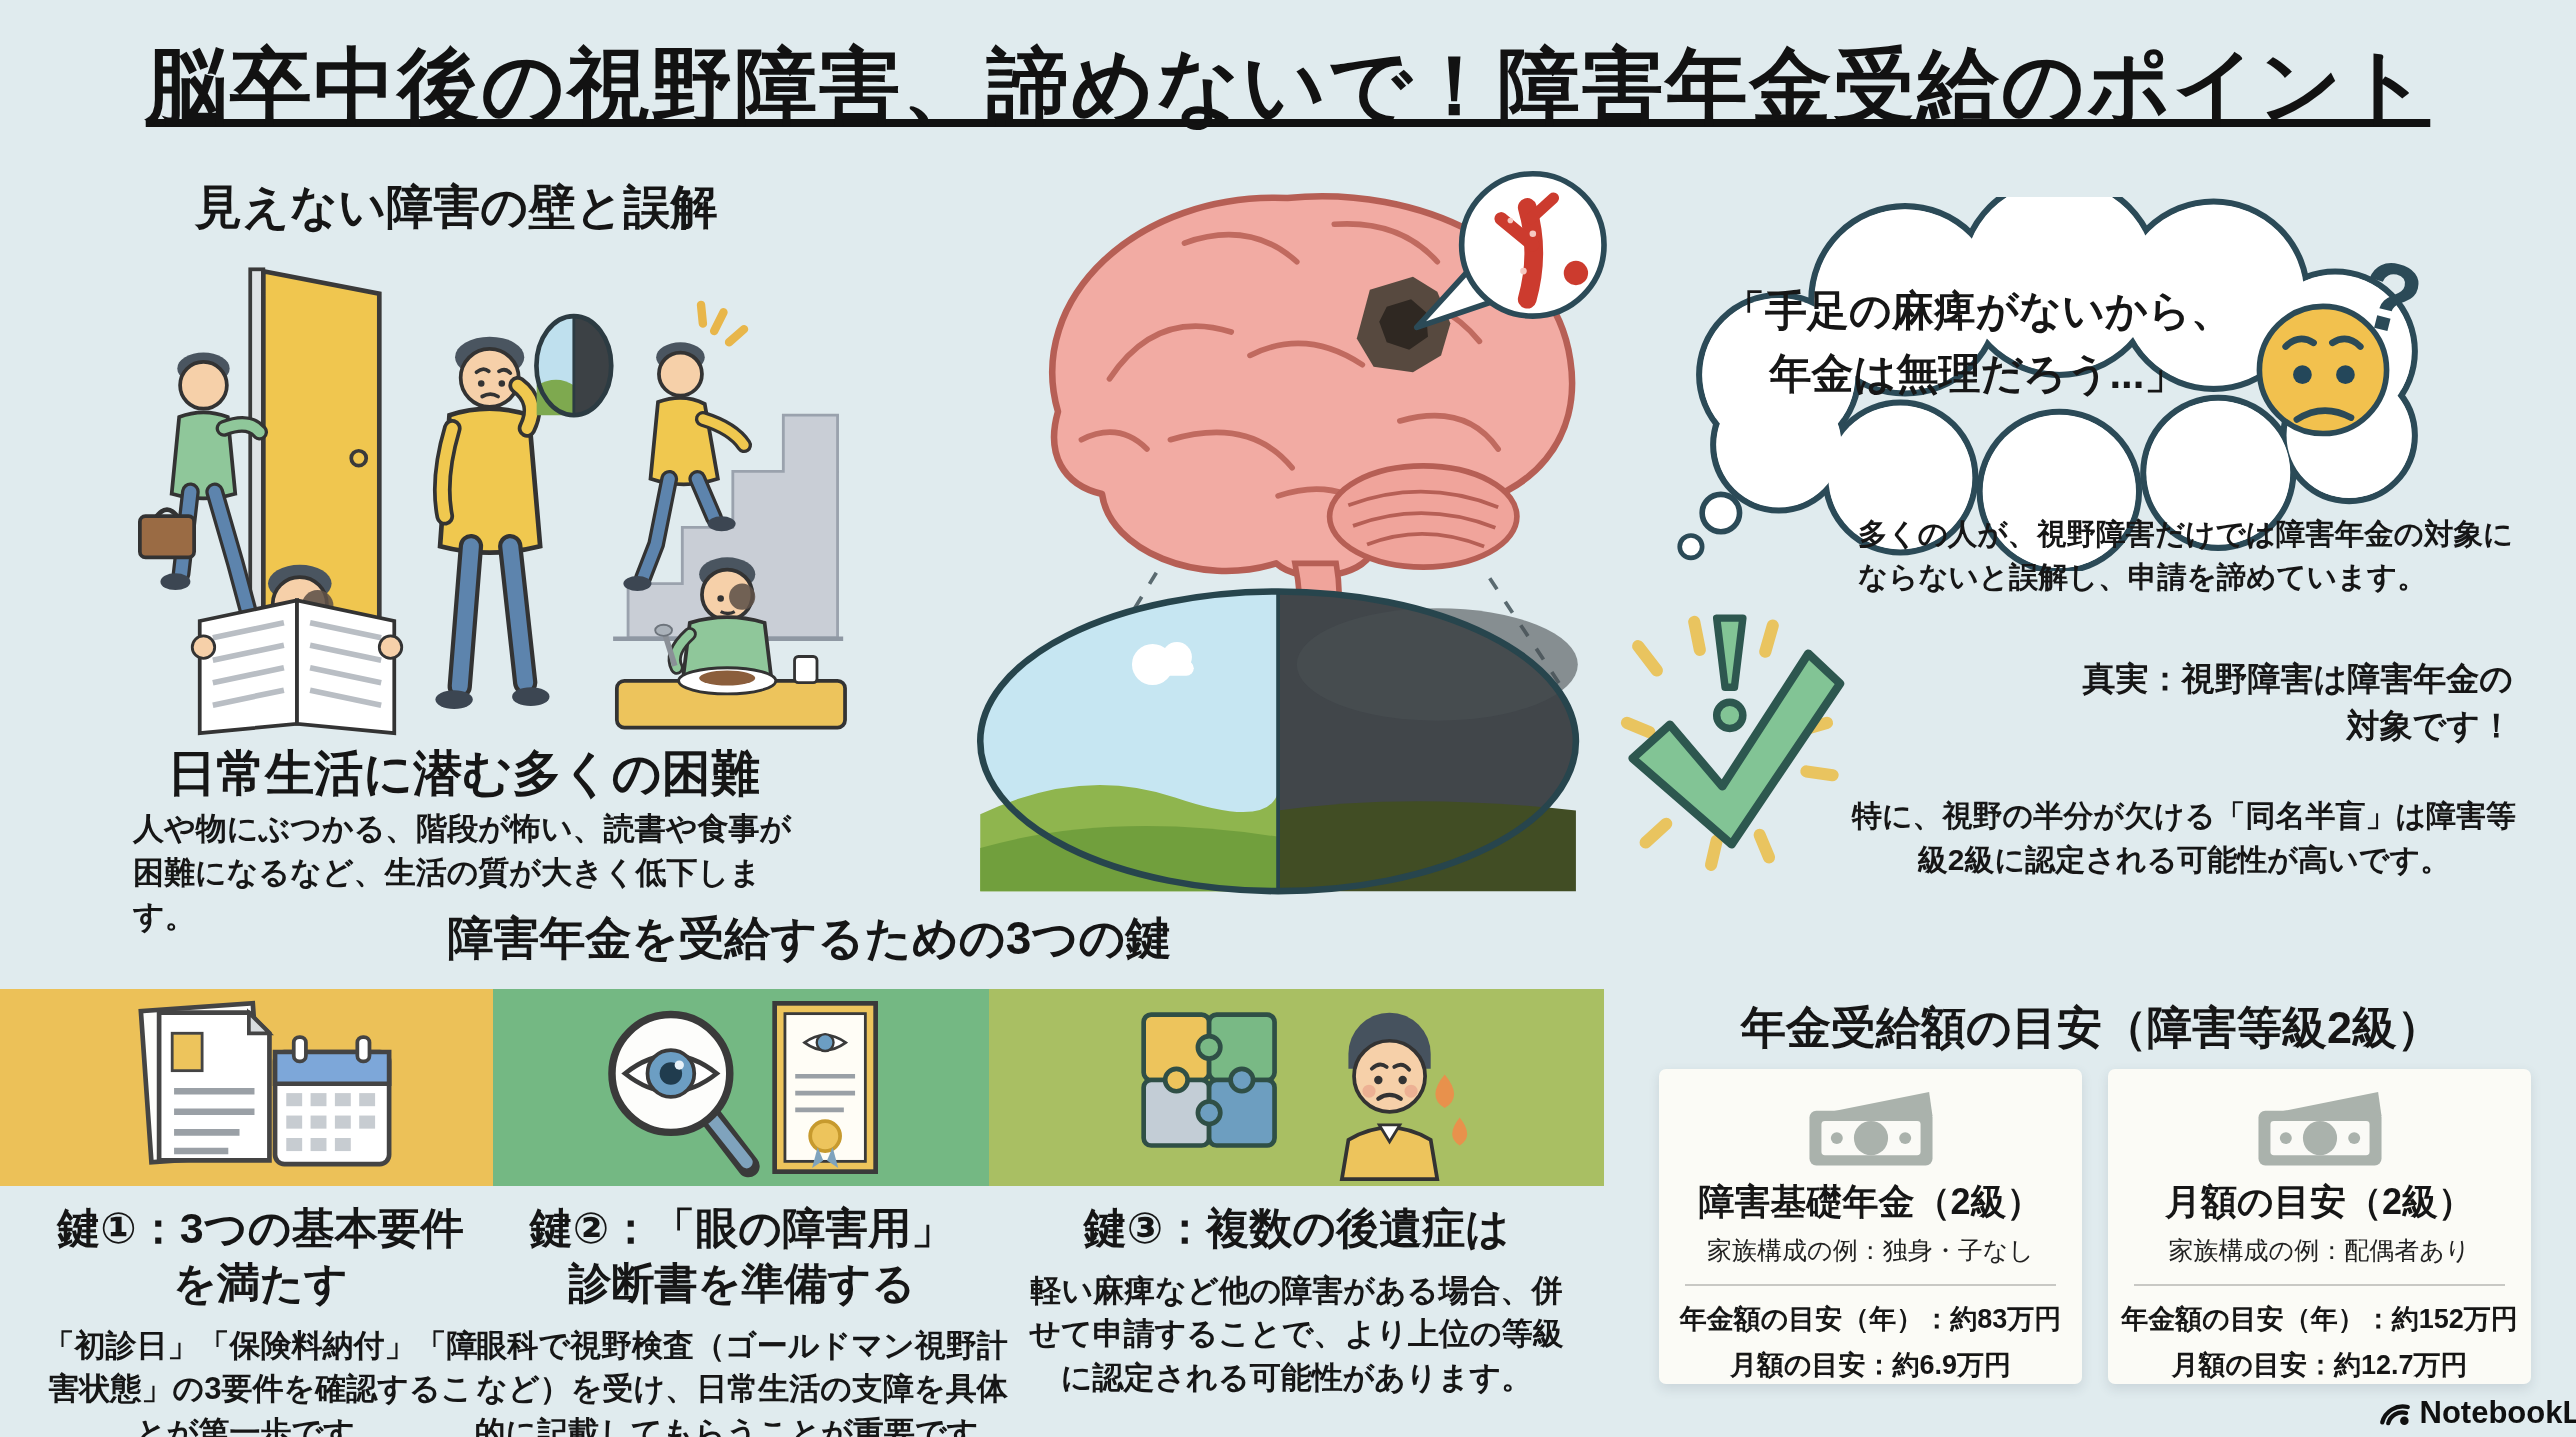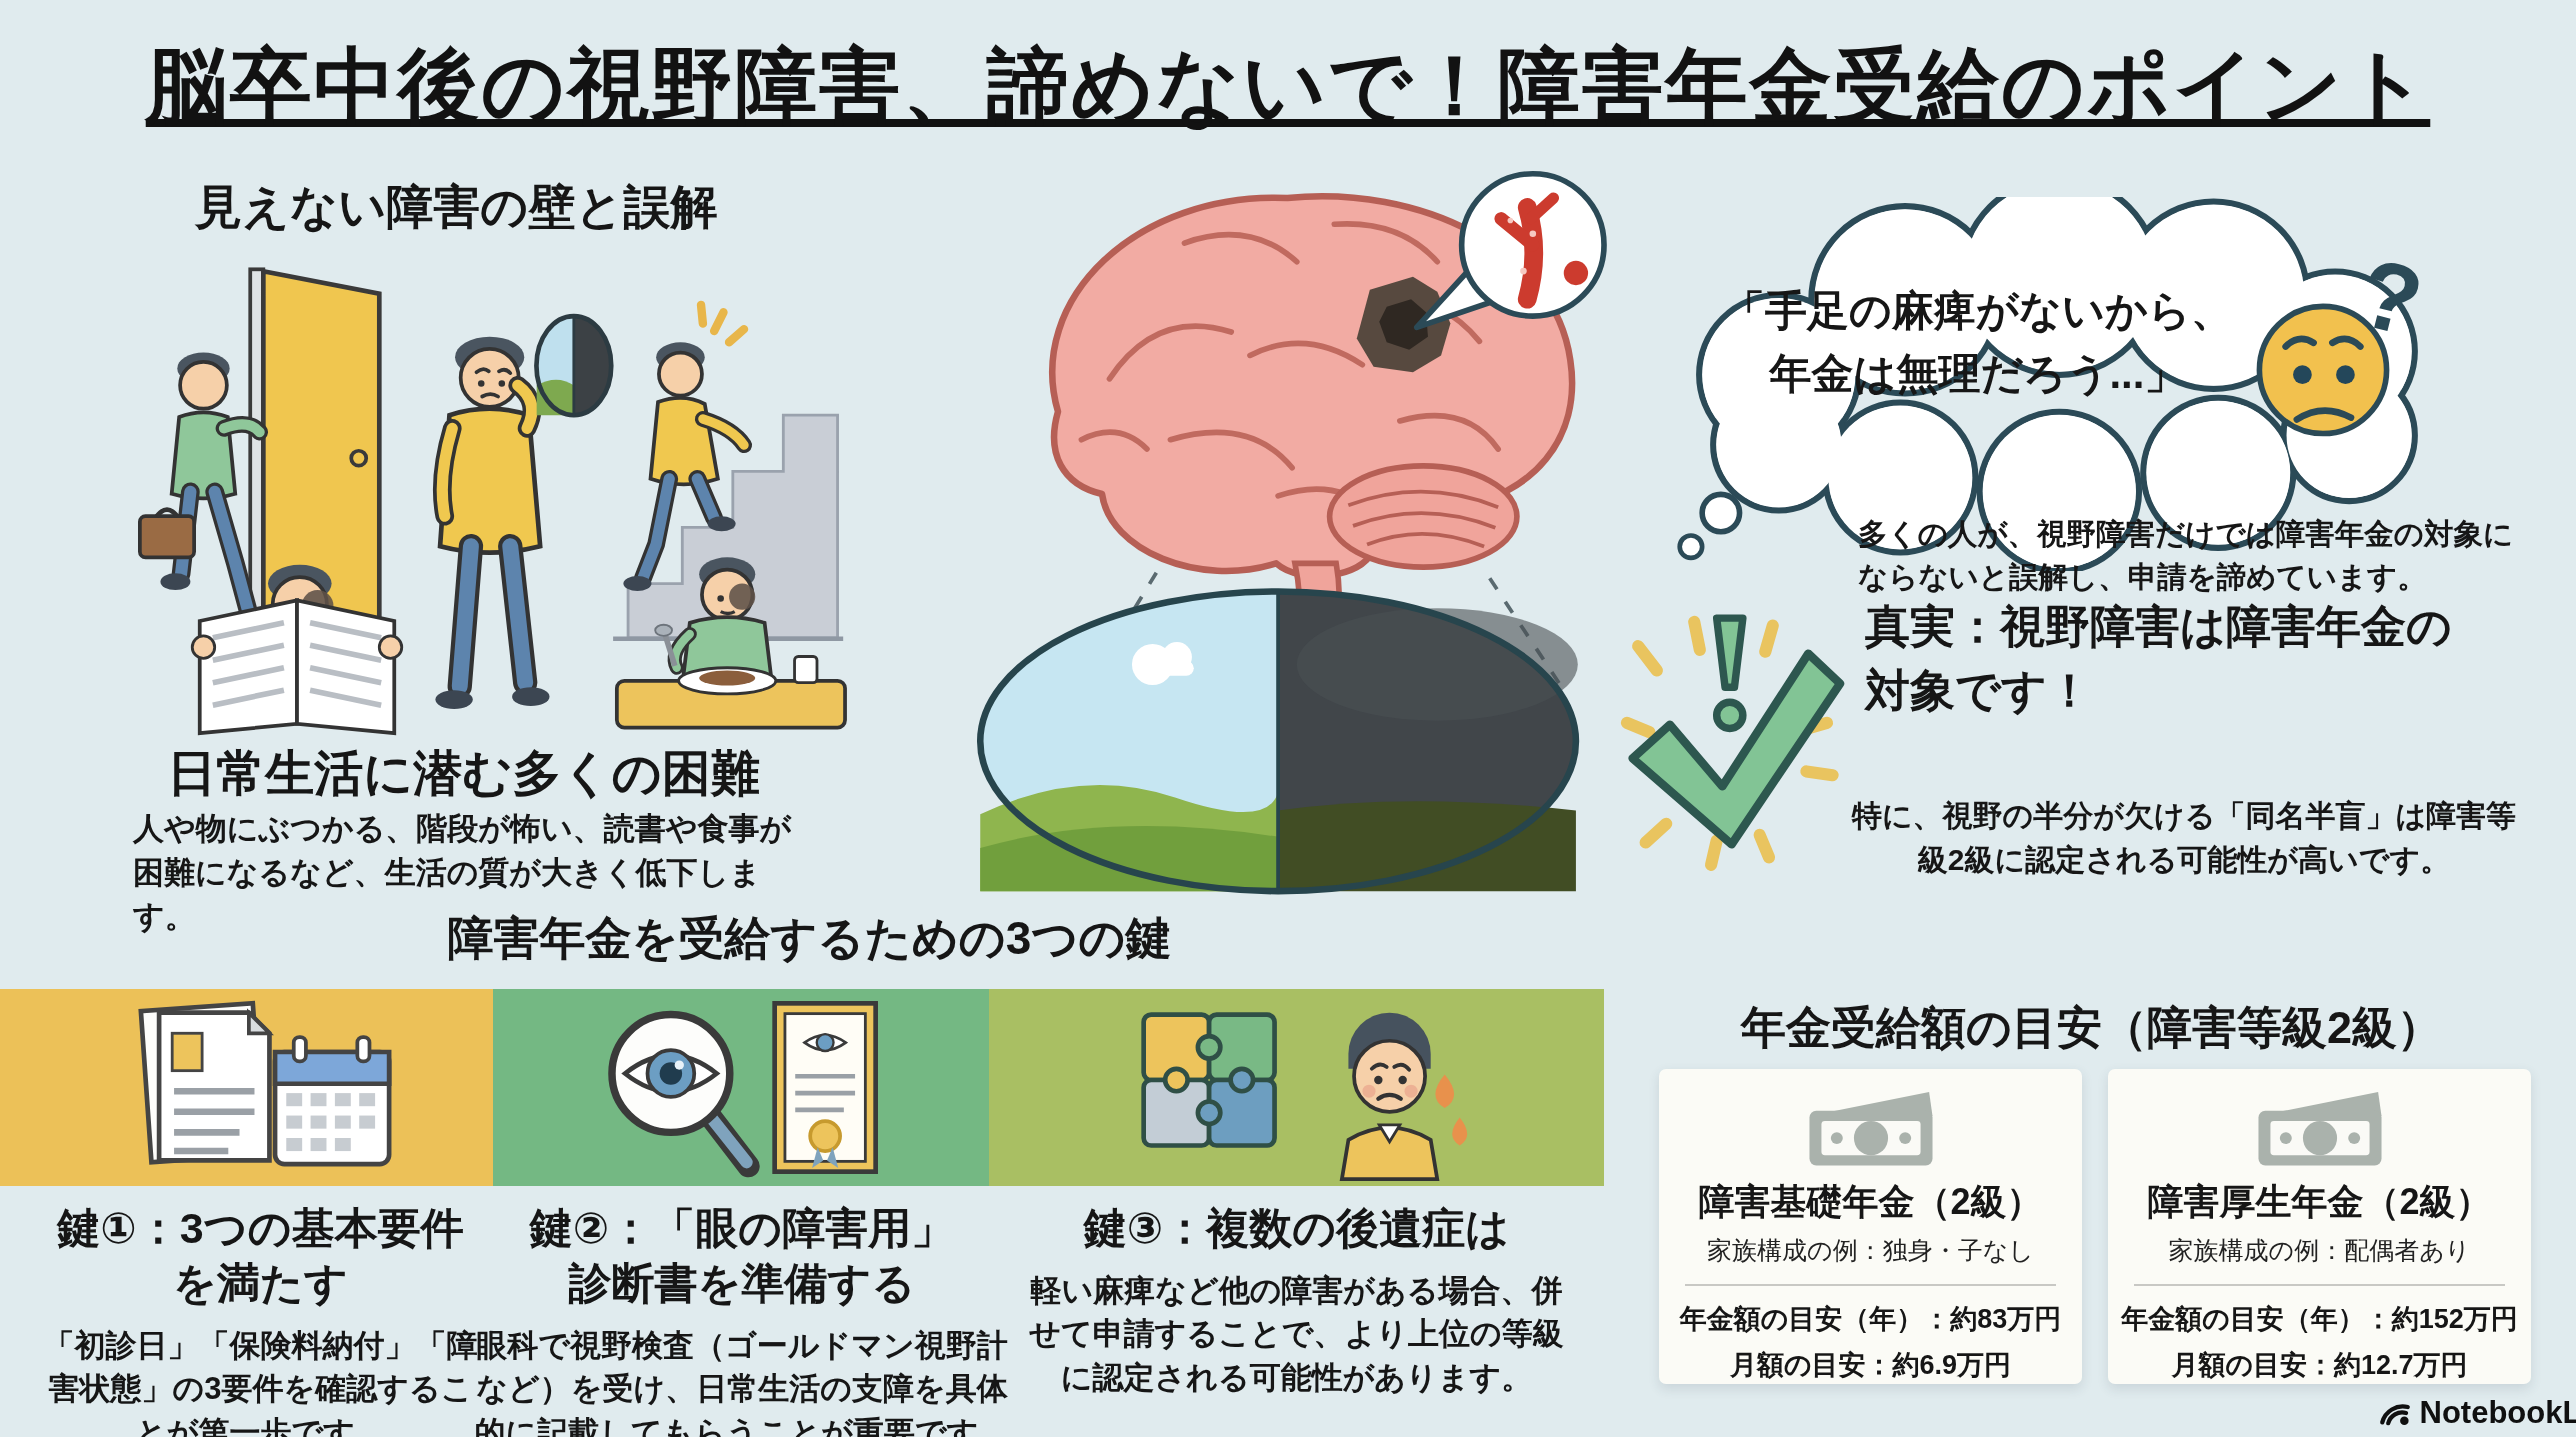--- a/index.html
+++ b/index.html
@@ -6,21 +6,21 @@
   #canvas{position:relative;width:2576px;height:1438px;background:#e0ebee;overflow:hidden;
           font-family:"Liberation Sans","DejaVu Sans",sans-serif;color:#161616;}
   .abs{position:absolute;}
   .title{top:32px;left:0;width:2576px;text-align:center;font-size:82px;font-weight:900;letter-spacing:1.9px;color:#121212;text-decoration:underline;}
   .left-header{left:195px;top:176px;font-size:47px;font-weight:900;}
   .left-sub{left:103px;top:741px;width:721px;text-align:center;font-size:49px;font-weight:900;}
   .left-body{left:133px;top:807px;width:670px;font-size:31px;font-weight:700;line-height:1.42;}
   .bubble-text{left:1711px;top:279px;width:534px;text-align:center;font-size:42px;font-weight:900;line-height:1.5;}
   .qmark{left:2361px;top:242px;font-size:97px;font-weight:900;color:#2b4a57;transform:rotate(14deg);}
   .misc-body{left:1858px;top:513px;width:659px;font-size:29.5px;font-weight:700;line-height:1.45;}
-  .truth-heading{left:1865px;top:595px;width:648px;text-align:left;font-size:45px;font-weight:900;line-height:1.42;}
+  .truth-heading{left:1865px;top:656px;width:648px;text-align:right;font-size:33px;font-weight:900;line-height:1.42;}
   .truth-body{left:1849px;top:794px;width:670px;font-size:30px;font-weight:700;line-height:1.45;text-align:center;}
   .keys-header{left:0;top:908px;width:1619px;text-align:center;font-size:46px;font-weight:900;}
   .panel{top:989px;height:197px;display:flex;align-items:center;justify-content:center;}
   .p1{left:0;width:493px;}
   .p2{left:493px;width:496px;}
   .p3{left:989px;width:615px;}
   .keycol{top:1201px;text-align:center;}
   .c1{left:36px;width:449px;}
   .c2{left:468px;width:548px;}
   .c3{left:1022px;width:549px;}
@@ -431,21 +431,21 @@
 
   <div class="abs card card2">
     <svg width="178" height="94" viewBox="0 0 200 110" style="margin:11.2px auto 0 auto;">
       <polygon points="38,40 168,14 172,42" fill="#aab2ac"></polygon>
       <rect x="28" y="36" width="144" height="64" rx="8" fill="#aab2ac"></rect>
       <rect x="42" y="48" width="116" height="40" rx="4" fill="#fafaf6"></rect>
       <circle cx="100" cy="68" r="20" fill="#aab2ac"></circle>
       <circle cx="60" cy="68" r="7" fill="#aab2ac"></circle>
         <circle cx="140" cy="68" r="7" fill="#aab2ac"></circle>
     </svg>
-    <div class="card-title">障害厚生年金（2級）</div>
+    <div class="card-title">月額の目安（2級）</div>
     <div class="card-sub">家族構成の例：配偶者あり</div>
     <div class="card-div"></div>
     <div class="card-line">年金額の目安（年）：約152万円</div>
     <div class="card-line2">月額の目安：約12.7万円</div>
   </div>
 
   <div class="abs brand">
     <svg width="34" height="34" viewBox="0 0 40 40">
       <path d="M5 31 A 25 25 0 0 1 35 13" fill="none" stroke="#101010" stroke-width="5" stroke-linecap="round"></path>
       <path d="M12 32 A 17 17 0 0 1 33 20" fill="none" stroke="#101010" stroke-width="5" stroke-linecap="round"></path>

